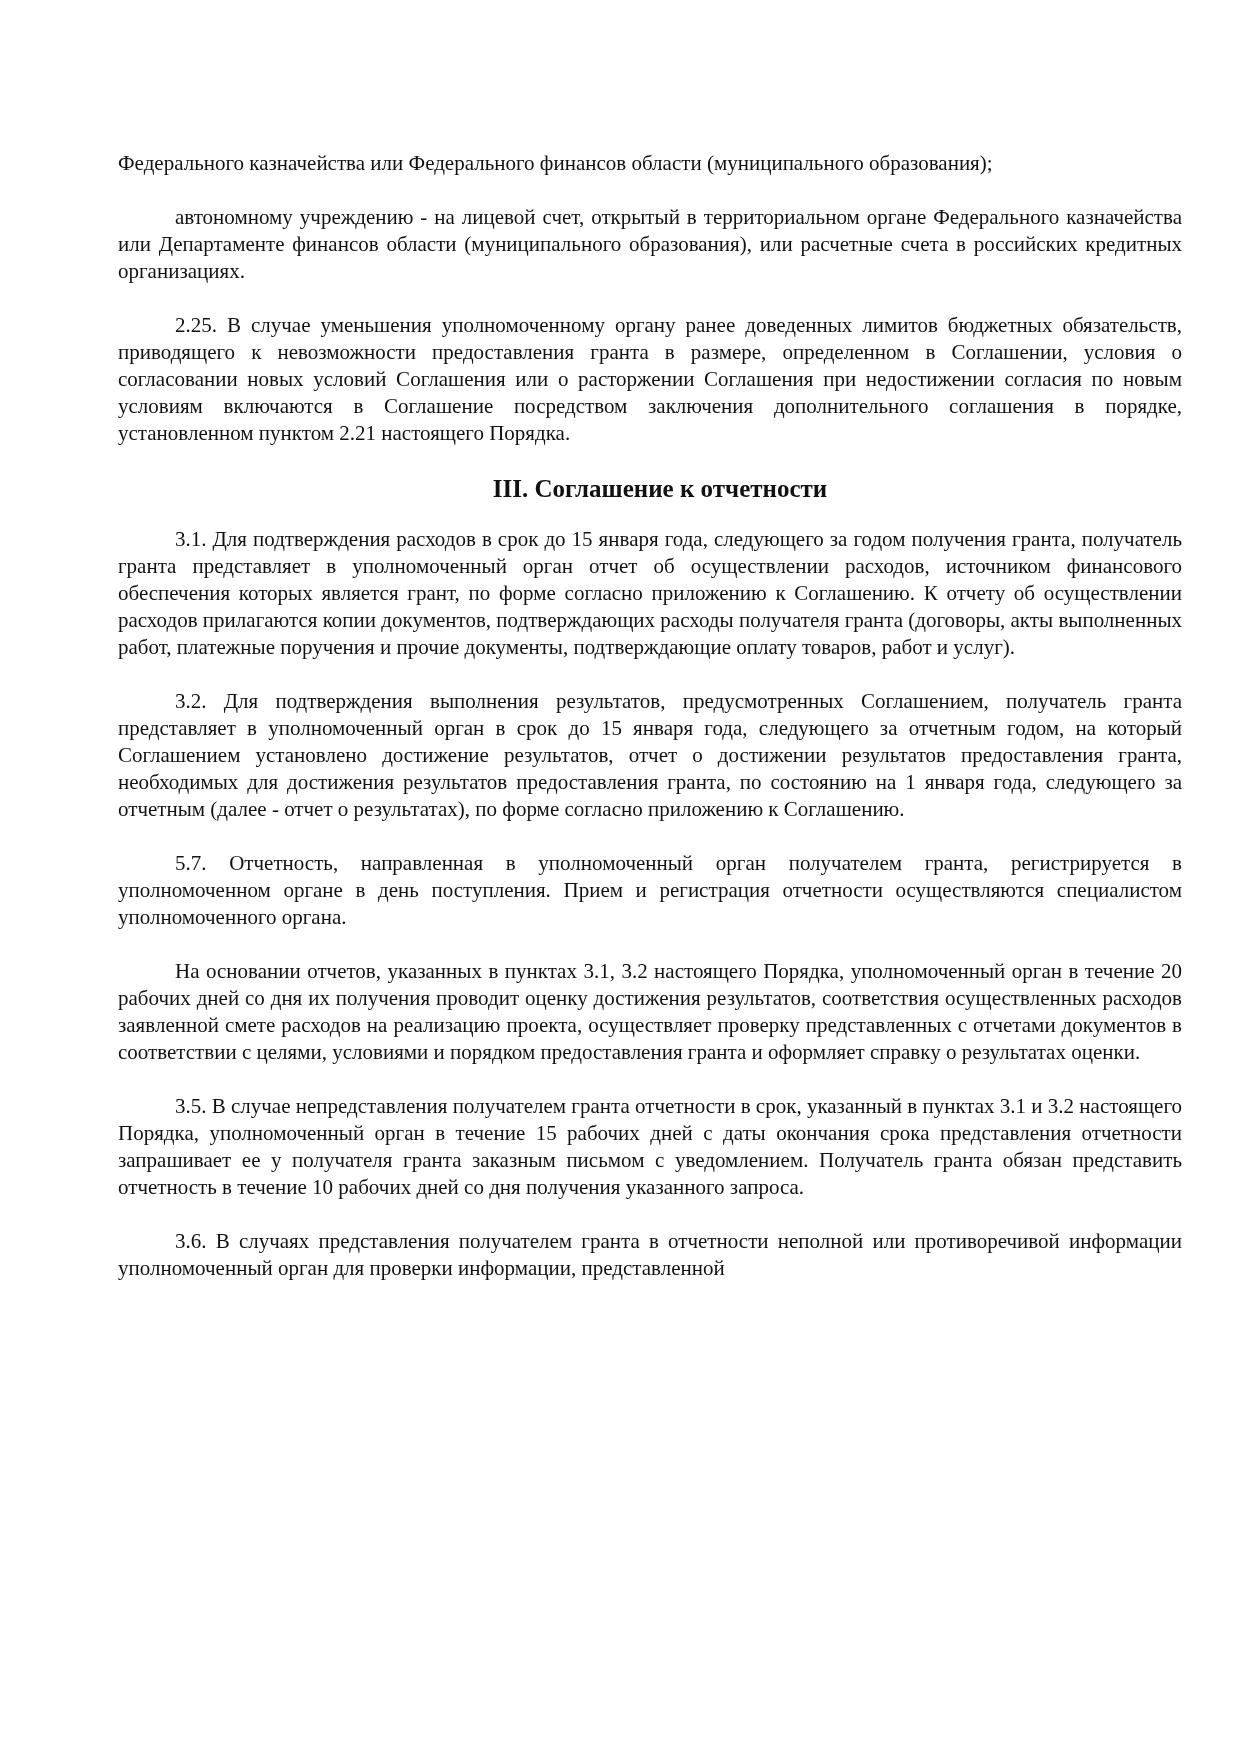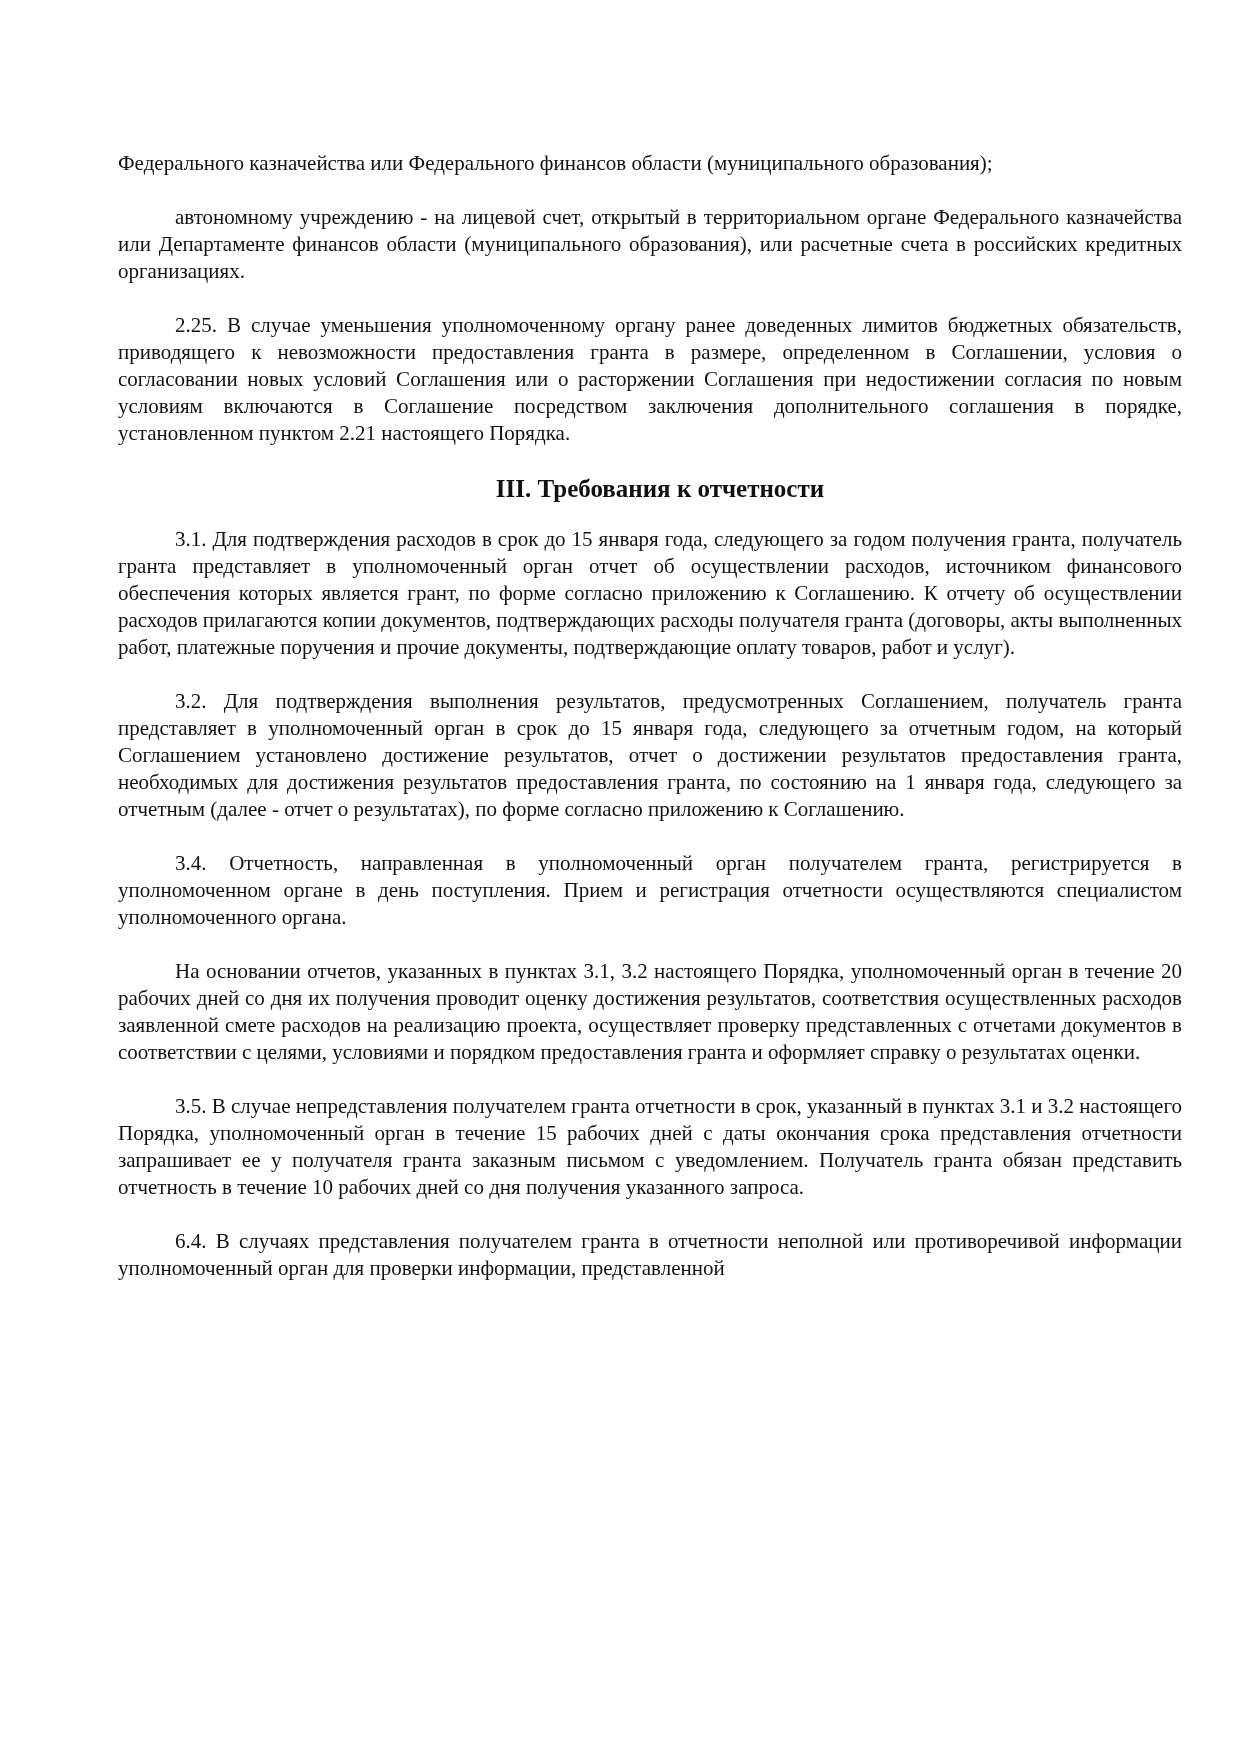--- a/index.html
+++ b/index.html
@@ -42,21 +42,21 @@
   }
 </style>
 </head>
 <body>
 
 <div class="page">
   <p class="para">Федерального казначейства или Федерального финансов области (муниципального образования);</p>
   <p class="para indent">автономному учреждению - на лицевой счет, открытый в территориальном органе Федерального казначейства или Департаменте финансов области (муниципального образования), или расчетные счета в российских кредитных организациях.</p>
   <p class="para indent">2.25. В случае уменьшения уполномоченному органу ранее доведенных лимитов бюджетных обязательств, приводящего к невозможности предоставления гранта в размере, определенном в Соглашении, условия о согласовании новых условий Соглашения или о расторжении Соглашения при недостижении согласия по новым условиям включаются в Соглашение посредством заключения дополнительного соглашения в порядке, установленном пунктом 2.21 настоящего Порядка.</p>
 
-  <h2 class="section-heading">III. Требования к отчетности</h2>
+  <h2 class="section-heading">III. Соглашение к отчетности</h2>
 
   <p class="para indent">3.1. Для подтверждения расходов в срок до 15 января года, следующего за годом получения гранта, получатель гранта представляет в уполномоченный орган отчет об осуществлении расходов, источником финансового обеспечения которых является грант, по форме согласно приложению к Соглашению. К отчету об осуществлении расходов прилагаются копии документов, подтверждающих расходы получателя гранта (договоры, акты выполненных работ, платежные поручения и прочие документы, подтверждающие оплату товаров, работ и услуг).</p>
   <p class="para indent">3.2. Для подтверждения выполнения результатов, предусмотренных Соглашением, получатель гранта представляет в уполномоченный орган в срок до 15 января года, следующего за отчетным годом, на который Соглашением установлено достижение результатов, отчет о достижении результатов предоставления гранта, необходимых для достижения результатов предоставления гранта, по состоянию на 1 января года, следующего за отчетным (далее - отчет о результатах), по форме согласно приложению к Соглашению.</p>
-  <p class="para indent">3.4. Отчетность, направленная в уполномоченный орган получателем гранта, регистрируется в уполномоченном органе в день поступления. Прием и регистрация отчетности осуществляются специалистом уполномоченного органа.</p>
+  <p class="para indent">5.7. Отчетность, направленная в уполномоченный орган получателем гранта, регистрируется в уполномоченном органе в день поступления. Прием и регистрация отчетности осуществляются специалистом уполномоченного органа.</p>
   <p class="para indent">На основании отчетов, указанных в пунктах 3.1, 3.2 настоящего Порядка, уполномоченный орган в течение 20 рабочих дней со дня их получения проводит оценку достижения результатов, соответствия осуществленных расходов заявленной смете расходов на реализацию проекта, осуществляет проверку представленных с отчетами документов в соответствии с целями, условиями и порядком предоставления гранта и оформляет справку о результатах оценки.</p>
   <p class="para indent">3.5. В случае непредставления получателем гранта отчетности в срок, указанный в пунктах 3.1 и 3.2 настоящего Порядка, уполномоченный орган в течение 15 рабочих дней с даты окончания срока представления отчетности запрашивает ее у получателя гранта заказным письмом с уведомлением. Получатель гранта обязан представить отчетность в течение 10 рабочих дней со дня получения указанного запроса.</p>
-  <p class="para indent">6.4. В случаях представления получателем гранта в отчетности неполной или противоречивой информации уполномоченный орган для проверки информации, представленной</p>
+  <p class="para indent">3.6. В случаях представления получателем гранта в отчетности неполной или противоречивой информации уполномоченный орган для проверки информации, представленной</p>
 </div>
 
 </body></html>

